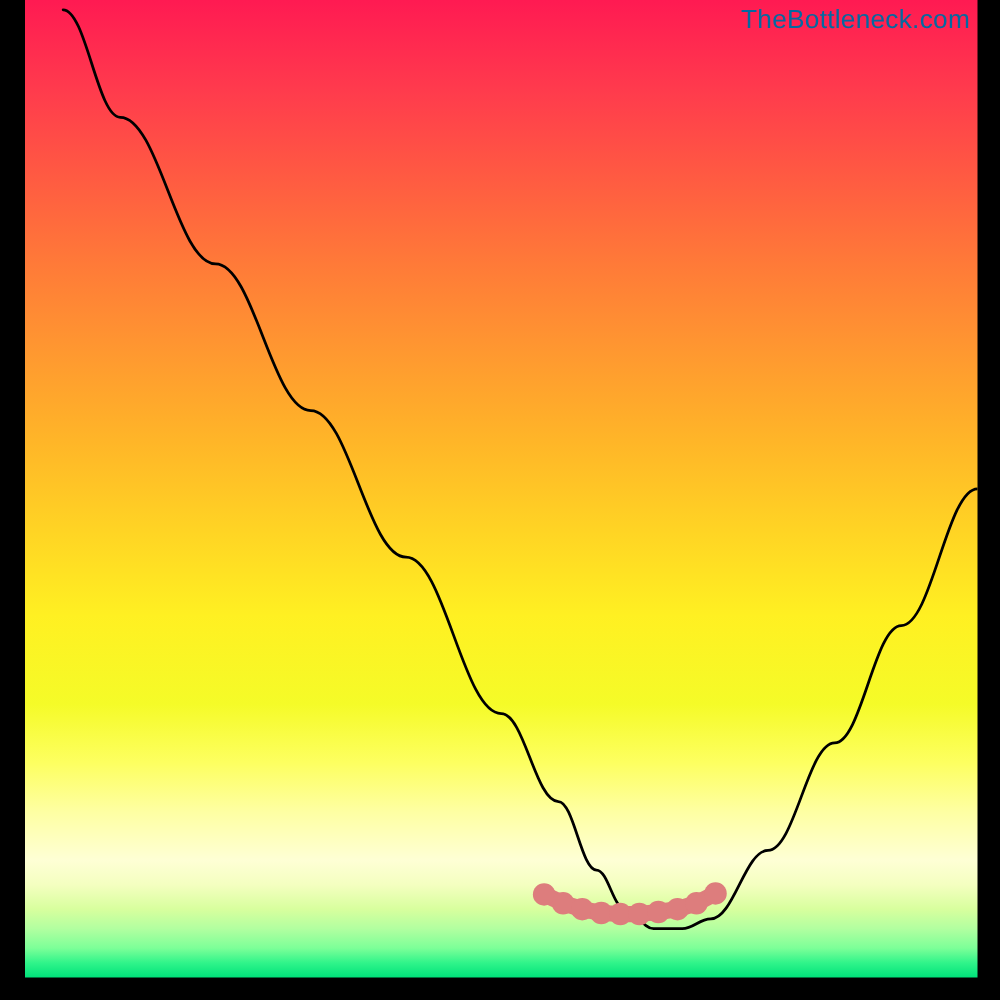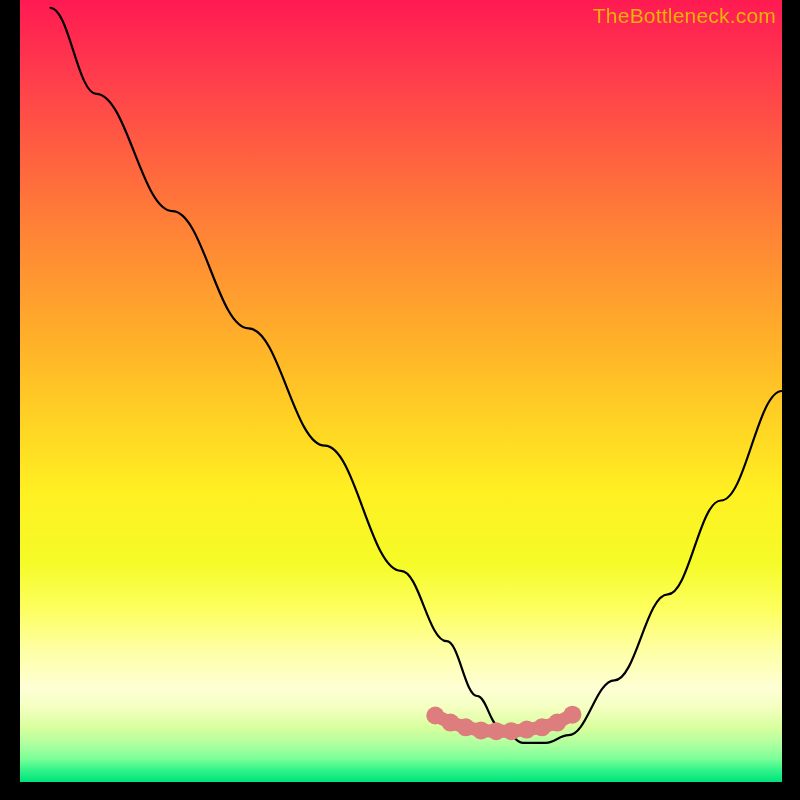--- a/index.html
+++ b/index.html
@@ -30,21 +30,21 @@
       #b2ffa0 95%,
       #7cff98 97%,
       #30f48a 98.5%,
       #00e27a 100%);
   }
 
   .watermark {
     position: absolute;
     top: 4px;
     right: 24px;
-    color: #eab308;
+    color: #0369a1;
     font-size: 21px;
     font-weight: 400;
     letter-spacing: 0.2px;
     z-index: 5;
   }
 
   .plot {
     position: absolute;
     left: 20px;
     top: 0;

